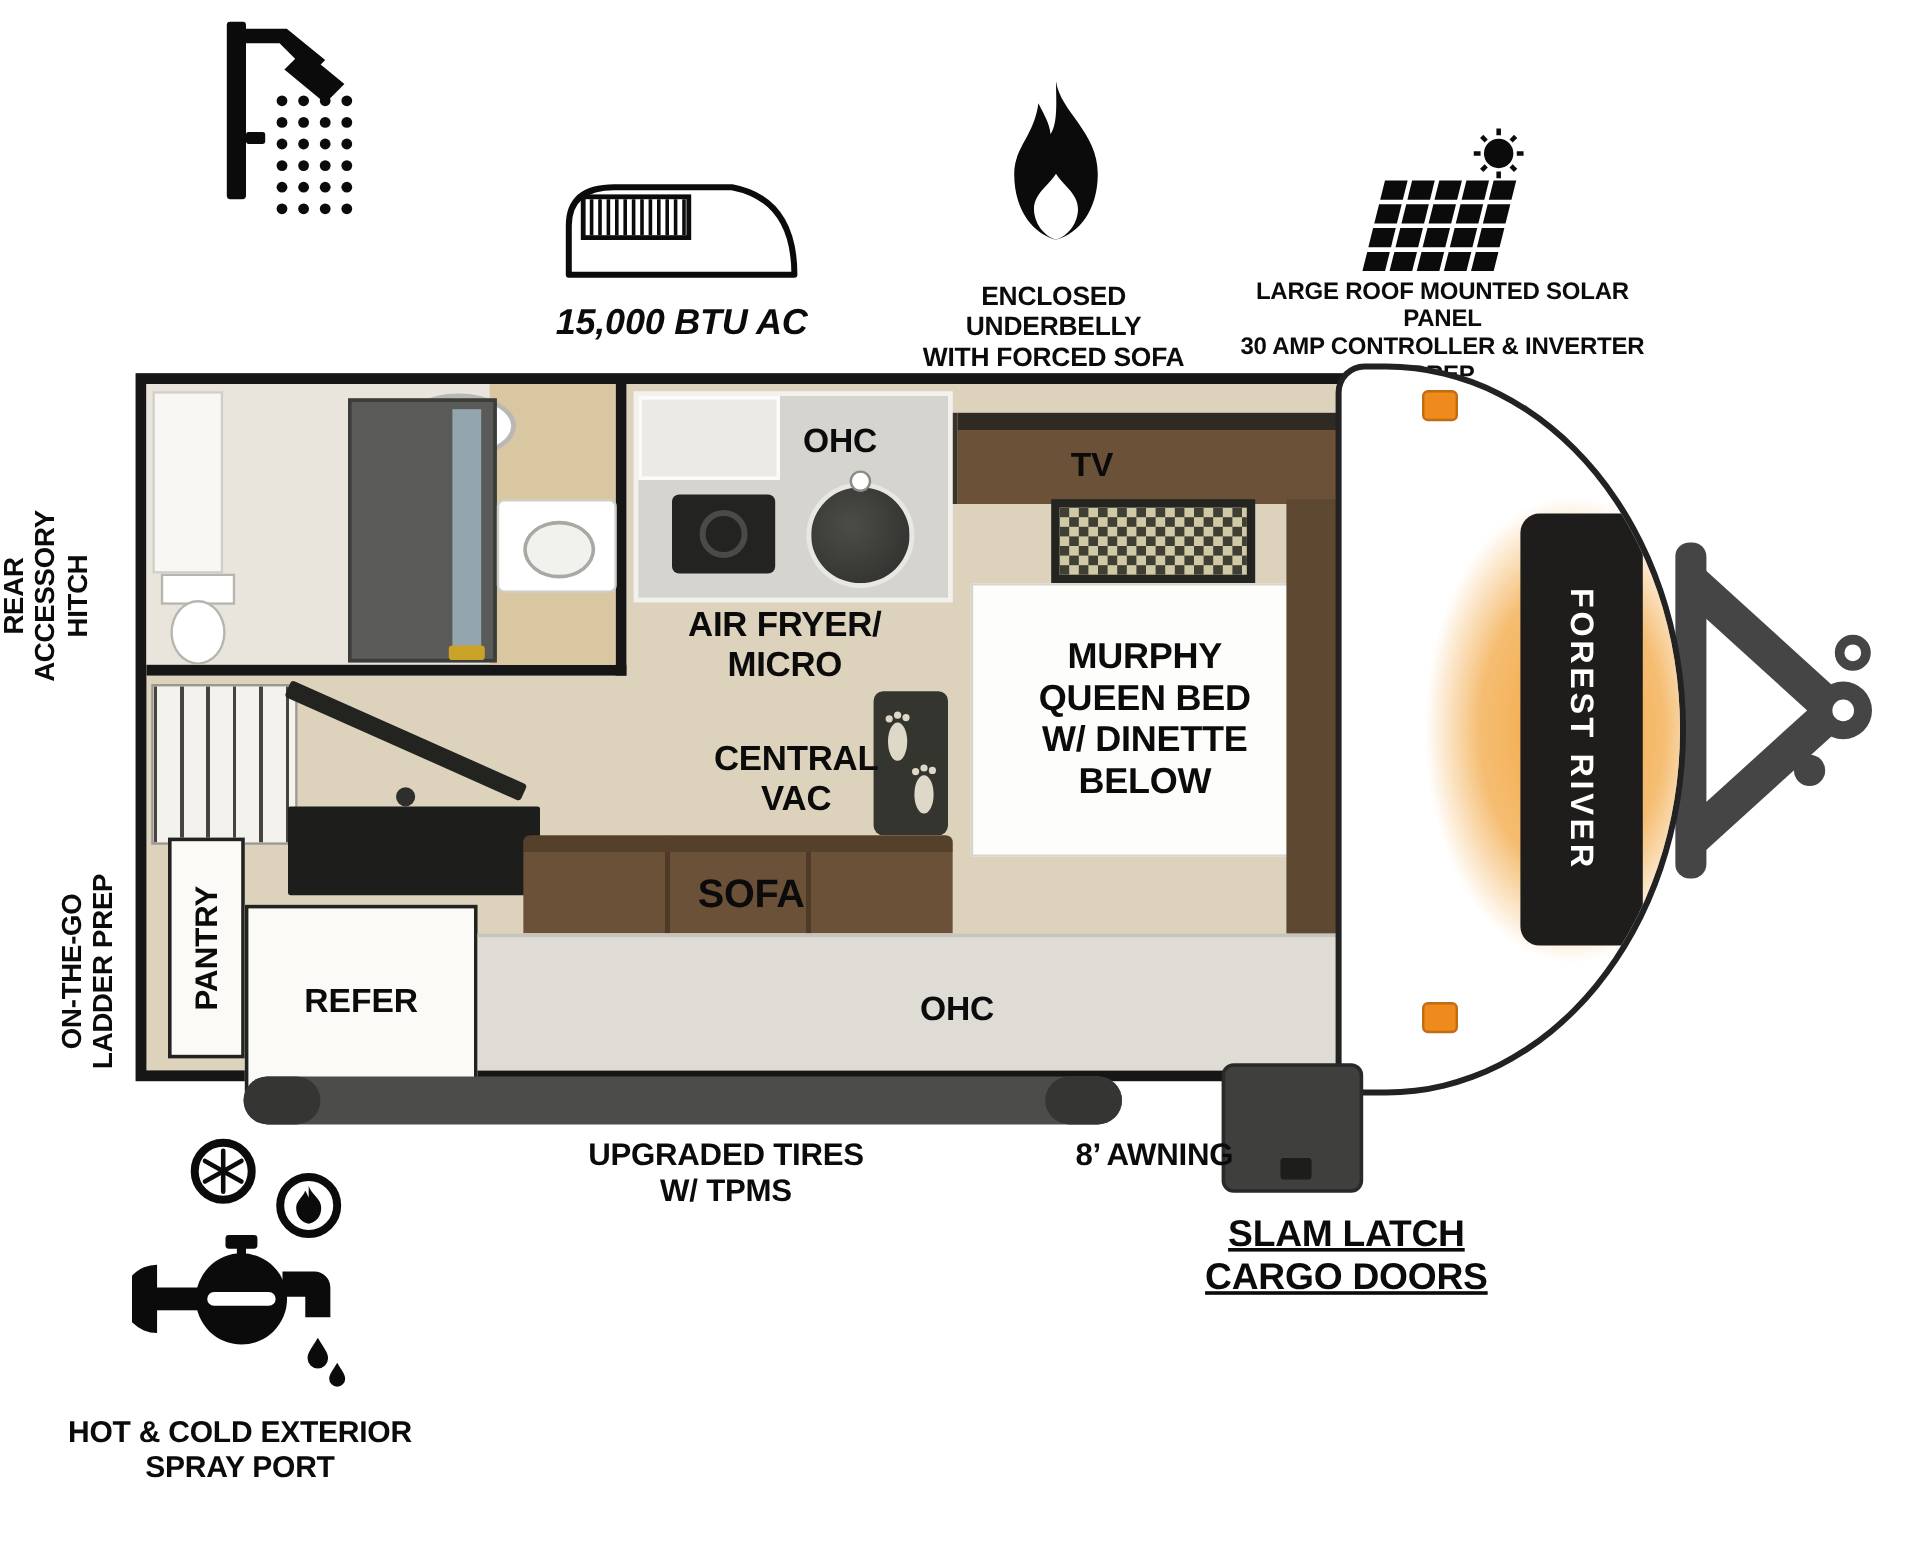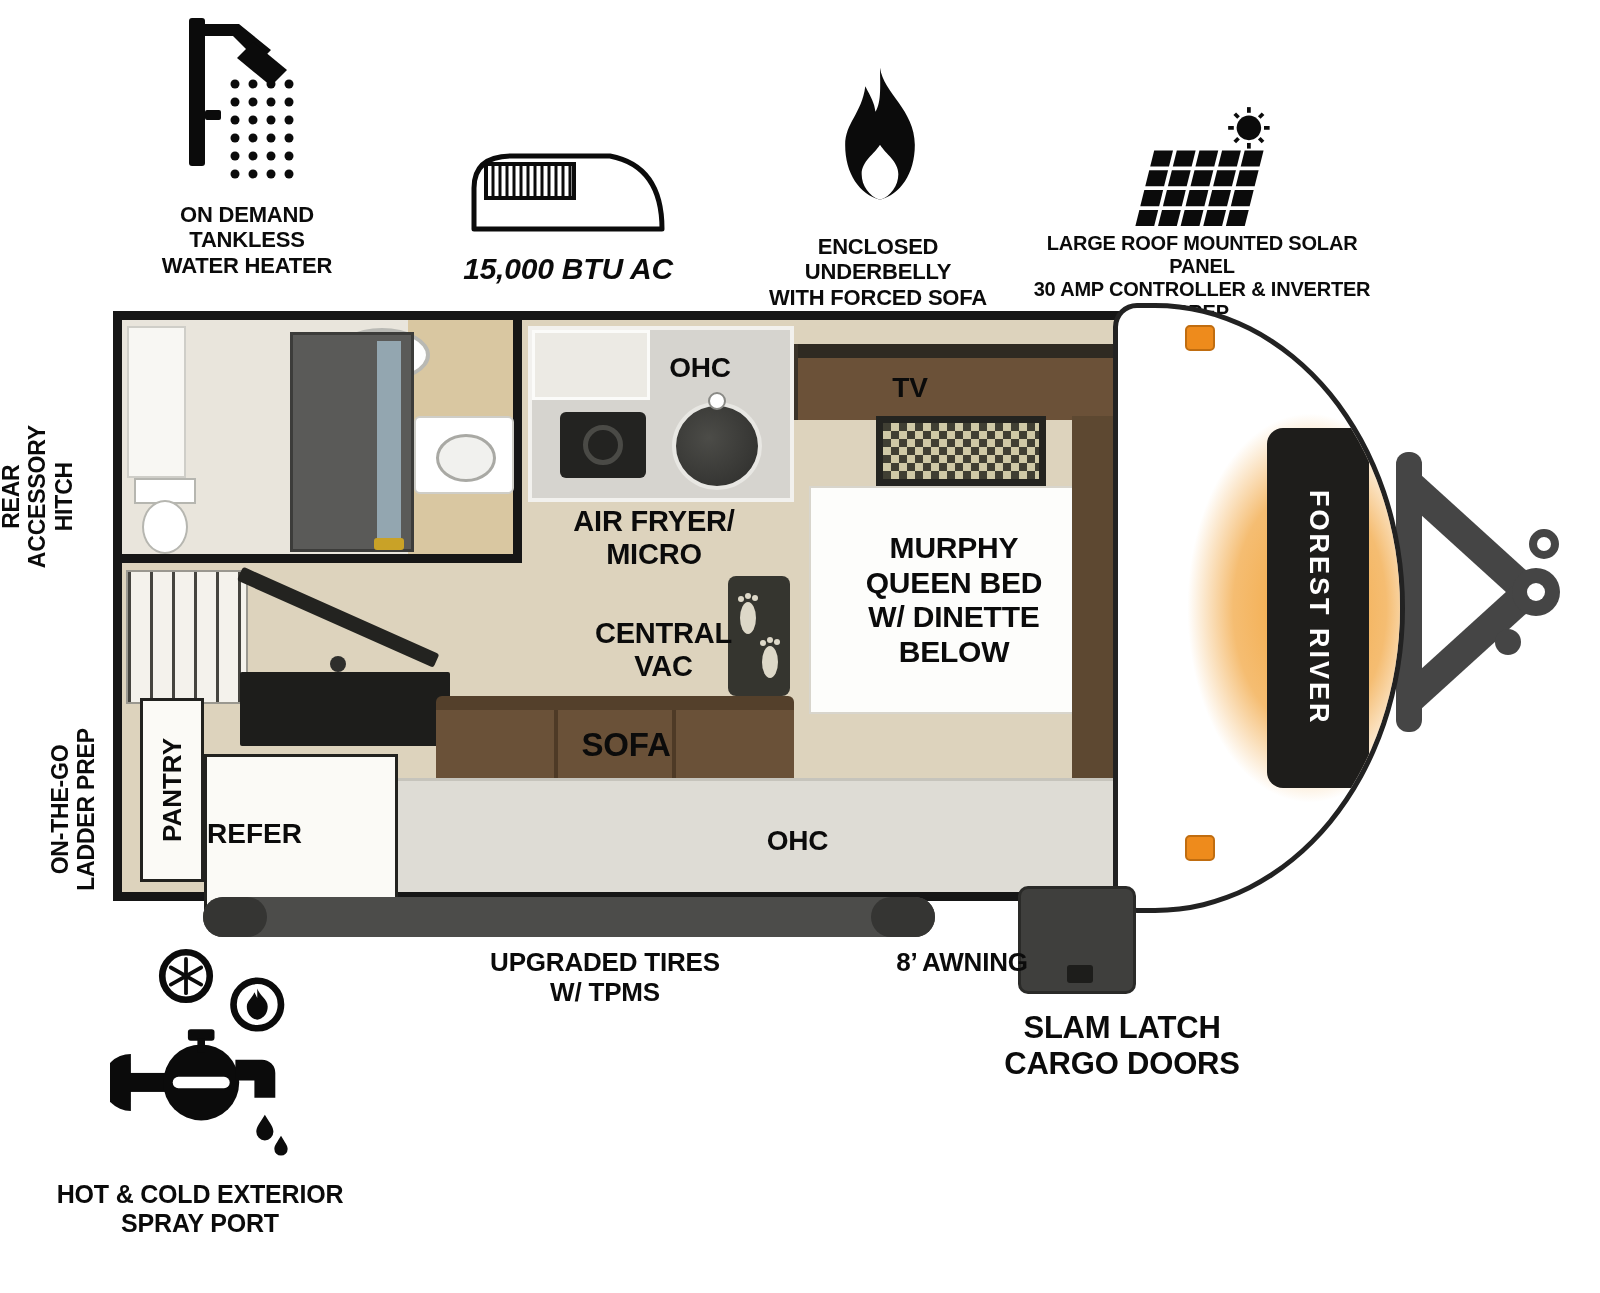--- a/index.html
+++ b/index.html
@@ -43,21 +43,21 @@
   .wardrobe{left:4px;top:250px;width:118px;height:130px;background:#f4f2ec;border:2px solid #9a9890;
             background-image:repeating-linear-gradient(90deg,#45443f 0 3px,rgba(0,0,0,0) 3px 22px);}
   .counter-angled{left:118px;top:246px;width:215px;height:15px;background:#232320;border-radius:3px;
                   transform:rotate(24deg);transform-origin:left center;}
   .countertop{left:118px;top:352px;width:210px;height:74px;background:#1d1d1b;border-radius:2px;}
   .counter-faucet{left:208px;top:336px;width:16px;height:16px;background:#2e2e2c;border-radius:50%;}
   .pantry{left:18px;top:378px;width:64px;height:184px;background:#fbfaf6;border:3px solid #22221f;
           display:flex;align-items:center;justify-content:center;box-sizing:border-box;}
   .pantry span{writing-mode:vertical-rl;transform:rotate(180deg);font-weight:700;font-size:26px;}
   .refer{left:82px;top:434px;width:194px;height:160px;background:#fbfaf6;border:3px solid #22221f;
-         display:flex;align-items:center;justify-content:flex-start;box-sizing:border-box;font-weight:700;font-size:28px;}
+         display:flex;align-items:center;justify-content:center;box-sizing:border-box;font-weight:700;font-size:28px;}
 
   .kitchen{left:406px;top:6px;width:266px;height:176px;background:#d6d4cf;border:4px solid #f2f1ee;box-sizing:border-box;}
   .k-ohc-cab{left:0;top:0;width:118px;height:70px;background:#eceae4;border:3px solid #fbfbf9;box-sizing:border-box;}
   .cooktop{left:28px;top:82px;width:86px;height:66px;background:#232321;border-radius:6px;}
   .cooktop-ring{left:23px;top:13px;width:40px;height:40px;border:5px solid #4a4a46;border-radius:50%;box-sizing:border-box;}
   .k-sink{left:140px;top:72px;width:90px;height:88px;border-radius:50%;border:4px solid #e8e7e3;
           background:radial-gradient(circle at 40% 40%, #4c4c48, #2c2c2a);box-sizing:border-box;}
   .k-sink-faucet{left:176px;top:62px;width:14px;height:14px;background:#fff;border:2px solid #8a8a86;border-radius:50%;}
   .lbl-ohc-top{left:478px;top:32px;width:200px;font-size:28px;}
 
@@ -94,21 +94,21 @@
 
   .hitch{left:1396px;top:446px;width:168px;height:292px;}
   .underbar{left:203px;top:897px;width:732px;height:40px;background:#4c4c4a;border-radius:20px;}
   .underbar .cap-end{position:absolute;top:0;width:64px;height:40px;background:#353533;border-radius:20px;}
   .cargo{left:1018px;top:886px;width:118px;height:108px;background:#3f3f3d;border:3px solid #2a2a28;
          border-radius:10px;box-sizing:border-box;}
   .cargo-handle{left:46px;top:76px;width:26px;height:18px;background:#1d1d1b;border-radius:3px;}
 
   .cap-tires{left:425px;top:948px;width:360px;font-size:26px;}
   .cap-awning{left:842px;top:948px;width:240px;font-size:26px;}
-  .cap-cargo{left:947px;top:1010px;width:350px;font-size:31px;}
+  .cap-cargo{left:947px;top:1010px;width:350px;font-size:31px;text-decoration:underline;}
   .ic-spray{left:110px;top:945px;width:190px;height:215px;}
   .cap-spray{left:55px;top:1180px;width:290px;font-size:25px;}
 </style>
 </head>
 <body>
 
 <div class="canvas">
 
   <svg class="abs ic-shower" viewBox="0 0 145 175">
     <g fill="#0b0b0b">
@@ -137,23 +137,20 @@
           <circle cx="78" cy="138" r="4.5"></circle>
           <circle cx="96" cy="138" r="4.5"></circle>
           <circle cx="114" cy="138" r="4.5"></circle>
         <circle cx="60" cy="156" r="4.5"></circle>
           <circle cx="78" cy="156" r="4.5"></circle>
           <circle cx="96" cy="156" r="4.5"></circle>
           <circle cx="114" cy="156" r="4.5"></circle>
       </g>
     </g>
   </svg>
-  <div class="lbl cap-wh">ON DEMAND
-TANKLESS
-WATER HEATER</div>
 
   <svg class="abs ic-ac" viewBox="0 0 200 85">
     <path d="M6 79 L6 38 Q6 6 44 6 L142 6 Q194 16 194 79 Z" fill="#fff" stroke="#0b0b0b" stroke-width="5" stroke-linejoin="round"></path>
     <rect x="18" y="14" width="88" height="34" fill="none" stroke="#0b0b0b" stroke-width="4"></rect>
     <g stroke="#0b0b0b" stroke-width="3">
       <line x1="25" y1="16" x2="25" y2="46"></line>
         <line x1="32" y1="16" x2="32" y2="46"></line>
         <line x1="39" y1="16" x2="39" y2="46"></line>
       <line x1="46" y1="16" x2="46" y2="46"></line>
         <line x1="53" y1="16" x2="53" y2="46"></line>

